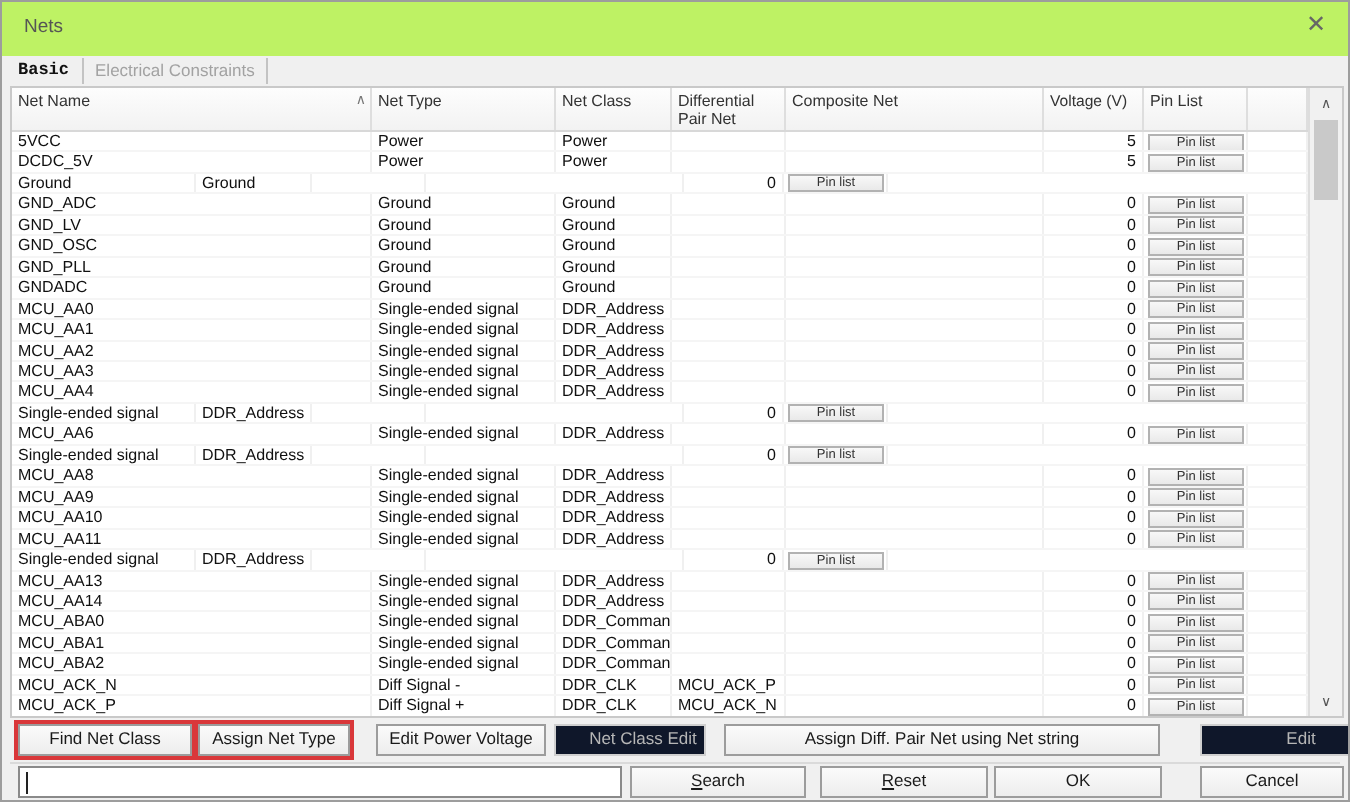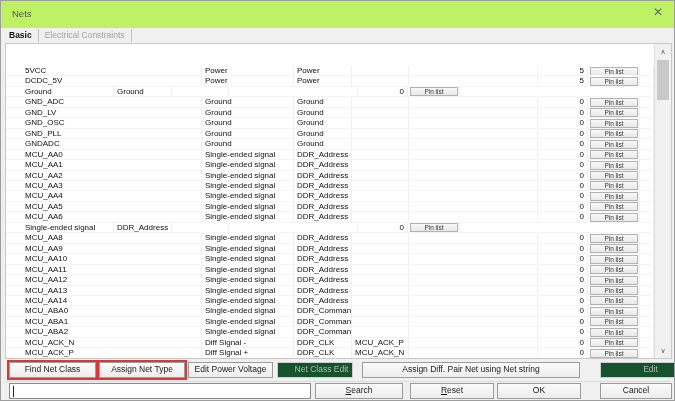--- a/index.html
+++ b/index.html
@@ -9,50 +9,50 @@
     border:1px solid #9d9d9d;background:#f0f0f0;
     font-family:"Liberation Sans",sans-serif;color:#1a1a1a;overflow:hidden;
   }
   
   .titlebar{position:absolute;top:0;left:0;right:0;height:27px;background:#bef264;}
   .title{position:absolute;left:11px;top:7px;font-size:9.5px;color:#555;}
   .close-x{position:absolute;right:11px;top:5px;font-size:12px;color:#666;cursor:pointer;line-height:12px;}
   
   .tabs{position:absolute;top:28px;left:8px;display:flex;font-size:8.5px;line-height:11px;}
   .tab{padding:1px 6px 1px 0;margin-right:6px;border-right:1px solid #c3c3c3;padding-right:6px;}
-  .tab.active{font-weight:bold;color:#111;}
+  .tab.active{font-weight:bold;color:#111;font-family:Liberation Mono, monospace;}
   .tab.inactive{color:#a2a2a2;}
   
   .table-frame{position:absolute;left:4px;top:42px;width:667px;height:316px;background:#fff;border:1px solid #c9c9c9;}
   .thead{position:absolute;top:0;left:0;right:17px;height:22px;display:flex;
          background:linear-gradient(#fdfdfd,#f2f2f2);border-bottom:1px solid #d8d8d8;}
   .hc{border-right:1px solid #dedede;padding:2px 2px 0 3px;font-size:8px;line-height:9px;color:#333;overflow:hidden;}
   .c0{width:180px;} .c1{width:92px;} .c2{width:58px;} .c3{width:57px;}
   .c4{width:129px;} .c5{width:50px;} .c6{width:52px;} .c7{flex:1;}
   .hc.c0{display:flex;justify-content:space-between;}
   .sort-caret{font-size:7px;color:#777;align-self:flex-start;}
   .hc.c5{white-space:nowrap;font-size:7.8px;}
   .tbody{position:absolute;top:22px;left:0;right:17px;bottom:0;overflow:hidden;}
-  .trow{display:flex;height:10.46px;border-bottom:1px solid #f5f5f5;padding-left:16px;}
+  .trow{display:flex;height:10.46px;border-bottom:1px solid #f5f5f5;}
   .tc{border-right:1px solid #f0f0f0;font-size:8px;line-height:9.5px;padding-left:3px;
       white-space:nowrap;overflow:hidden;color:#101010;}
   .tc.c5{text-align:right;padding-right:3px;padding-left:0;}
   .tc.c6{padding:0 2px;}
   .pin-btn{display:block;width:48px;height:9px;margin-top:0.5px;font-size:6.5px;line-height:7.5px;
       text-align:center;color:#333;background:linear-gradient(#f8f8f8,#e9e9e9);border:1px solid #b2b2b2;cursor:pointer;}
   
   .vscroll{position:absolute;top:0;right:0;bottom:0;width:17px;background:#f1f1f1;border-left:1px solid #ddd;}
   .sb-btn{position:absolute;left:0;right:0;height:15px;display:flex;align-items:center;justify-content:center;
       font-size:7px;color:#555;cursor:pointer;}
   .sb-up{top:0;} .sb-down{bottom:0;}
   .sb-thumb{position:absolute;top:16px;left:2px;right:2px;height:40px;background:#c9c9c9;cursor:pointer;}
   
   .btn{position:absolute;top:0;height:16px;font-size:8.5px;font-weight:normal;text-align:center;line-height:13px;
        color:#1a1a1a;background:linear-gradient(#fbfbfb,#ededed);border:1px solid #9c9c9c;cursor:pointer;}
-  .btn.disabled{color:#b6b6b6;border-color:#cfcfcf;background:#14532d;cursor:default;padding-left:13px;}
+  .btn.disabled{color:#b6b6b6;border-color:#cfcfcf;background:#0f172a;cursor:default;padding-left:13px;}
   .red-ann{outline:2px solid #d9373a;}
   .actions{position:absolute;top:361px;left:0;right:0;height:16px;}
   .sep{position:absolute;top:380px;left:4px;right:4px;height:1px;background:#dadada;}
   .footer{position:absolute;top:382px;left:0;right:0;height:16px;}
   .search-input{position:absolute;left:8px;top:0;width:302px;height:16px;background:#fff;border:1px solid #8a8a8a;}
   .caret{position:absolute;left:3px;top:2px;width:1px;height:11px;background:#222;}
   .btn u{text-decoration:underline;}
 </style>
 </head>
 <body>
@@ -63,20 +63,33 @@
     <span class="title">Nets</span>
     <span class="close-x">✕</span>
   </div>
 
   <div class="tabs">
     <span class="tab active">Basic</span>
     <span class="tab inactive">Electrical Constraints</span>
   </div>
 
   <div class="table-frame">
+    <div class="thead">
+      <div class="hc c0">
+        <span>Net Name</span>
+        <span class="sort-caret">∧</span>
+      </div>
+      <div class="hc c1">Net Type</div>
+      <div class="hc c2">Net Class</div>
+      <div class="hc c3">Differential Pair Net</div>
+      <div class="hc c4">Composite Net</div>
+      <div class="hc c5">Voltage (V)</div>
+      <div class="hc c6">Pin List</div>
+      <div class="hc c7"></div>
+    </div>
     <div class="tbody">
         <div class="trow">
           <div class="tc c0">5VCC</div>
           <div class="tc c1">Power</div>
           <div class="tc c2">Power</div>
           <div class="tc c3"></div>
           <div class="tc c4"></div>
           <div class="tc c5">5</div>
           <div class="tc c6">
             <span class="pin-btn">Pin list</span>
@@ -220,21 +233,20 @@
           <div class="tc c2">DDR_Address</div>
           <div class="tc c3"></div>
           <div class="tc c4"></div>
           <div class="tc c5">0</div>
           <div class="tc c6">
             <span class="pin-btn">Pin list</span>
           </div>
           <div class="tc c7"></div>
         </div>
         <div class="trow">
-          <div class="tc c0">MCU_AA5</div>
           <div class="tc c1">Single-ended signal</div>
           <div class="tc c2">DDR_Address</div>
           <div class="tc c3"></div>
           <div class="tc c4"></div>
           <div class="tc c5">0</div>
           <div class="tc c6">
             <span class="pin-btn">Pin list</span>
           </div>
           <div class="tc c7"></div>
         </div>
@@ -303,21 +315,20 @@
           <div class="tc c2">DDR_Address</div>
           <div class="tc c3"></div>
           <div class="tc c4"></div>
           <div class="tc c5">0</div>
           <div class="tc c6">
             <span class="pin-btn">Pin list</span>
           </div>
           <div class="tc c7"></div>
         </div>
         <div class="trow">
-          <div class="tc c0">MCU_AA12</div>
           <div class="tc c1">Single-ended signal</div>
           <div class="tc c2">DDR_Address</div>
           <div class="tc c3"></div>
           <div class="tc c4"></div>
           <div class="tc c5">0</div>
           <div class="tc c6">
             <span class="pin-btn">Pin list</span>
           </div>
           <div class="tc c7"></div>
         </div>
@@ -408,21 +419,21 @@
       </div>
     <div class="vscroll">
       <div class="sb-btn sb-up">∧</div>
       <div class="sb-thumb"></div>
       <div class="sb-btn sb-down">∨</div>
     </div>
   </div>
 
   <div class="actions">
     <div class="btn red-ann" style="left:8px;width:87px;">Find Net Class</div>
-    <div class="btn red-ann" style="left:98px;width:86px;">Assign Net Type</div>
+    <div class="btn red-ann" style="left:98px;width:76px;">Assign Net Type</div>
     <div class="btn" style="left:187px;width:85px;text-align:center;">Edit Power Voltage</div>
     <div class="btn disabled" style="left:276px;width:76px;">Net Class Edit</div>
     <div class="btn" style="left:361px;width:218px;">Assign Diff. Pair Net using Net string</div>
     <div class="btn disabled" style="left:599px;width:88px;">Edit</div>
   </div>
 
   <div class="sep"></div>
 
   <div class="footer">
     <div class="search-input">

